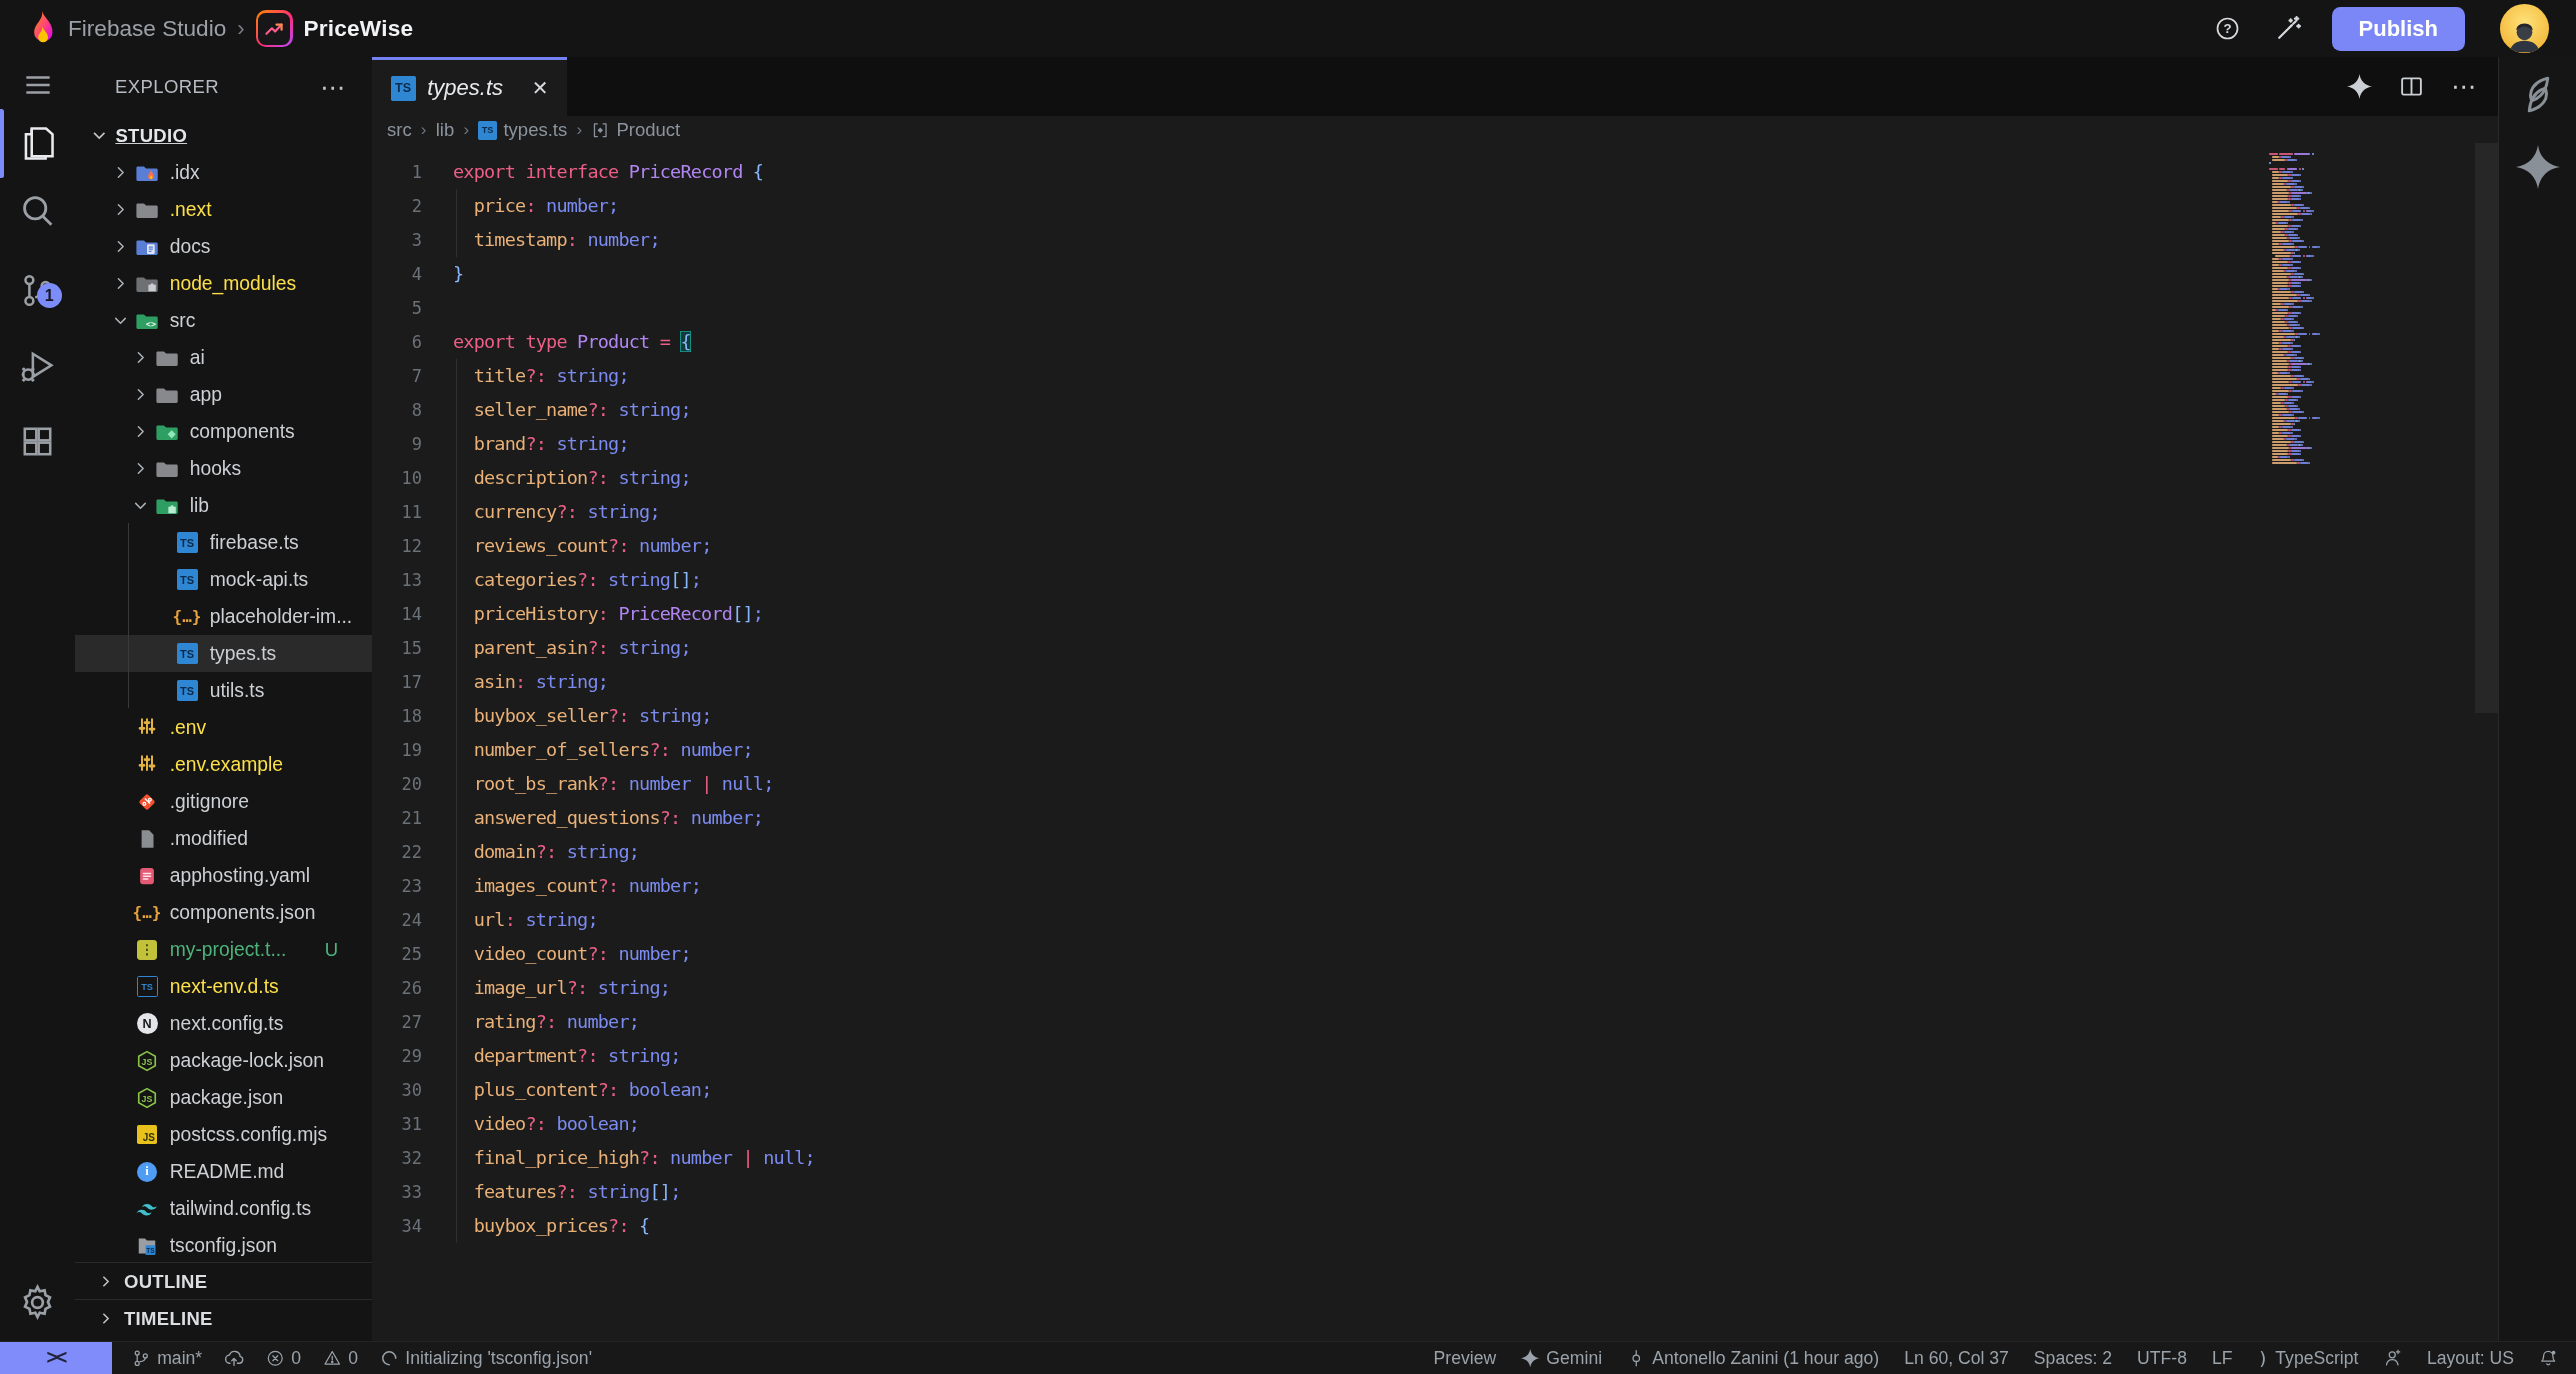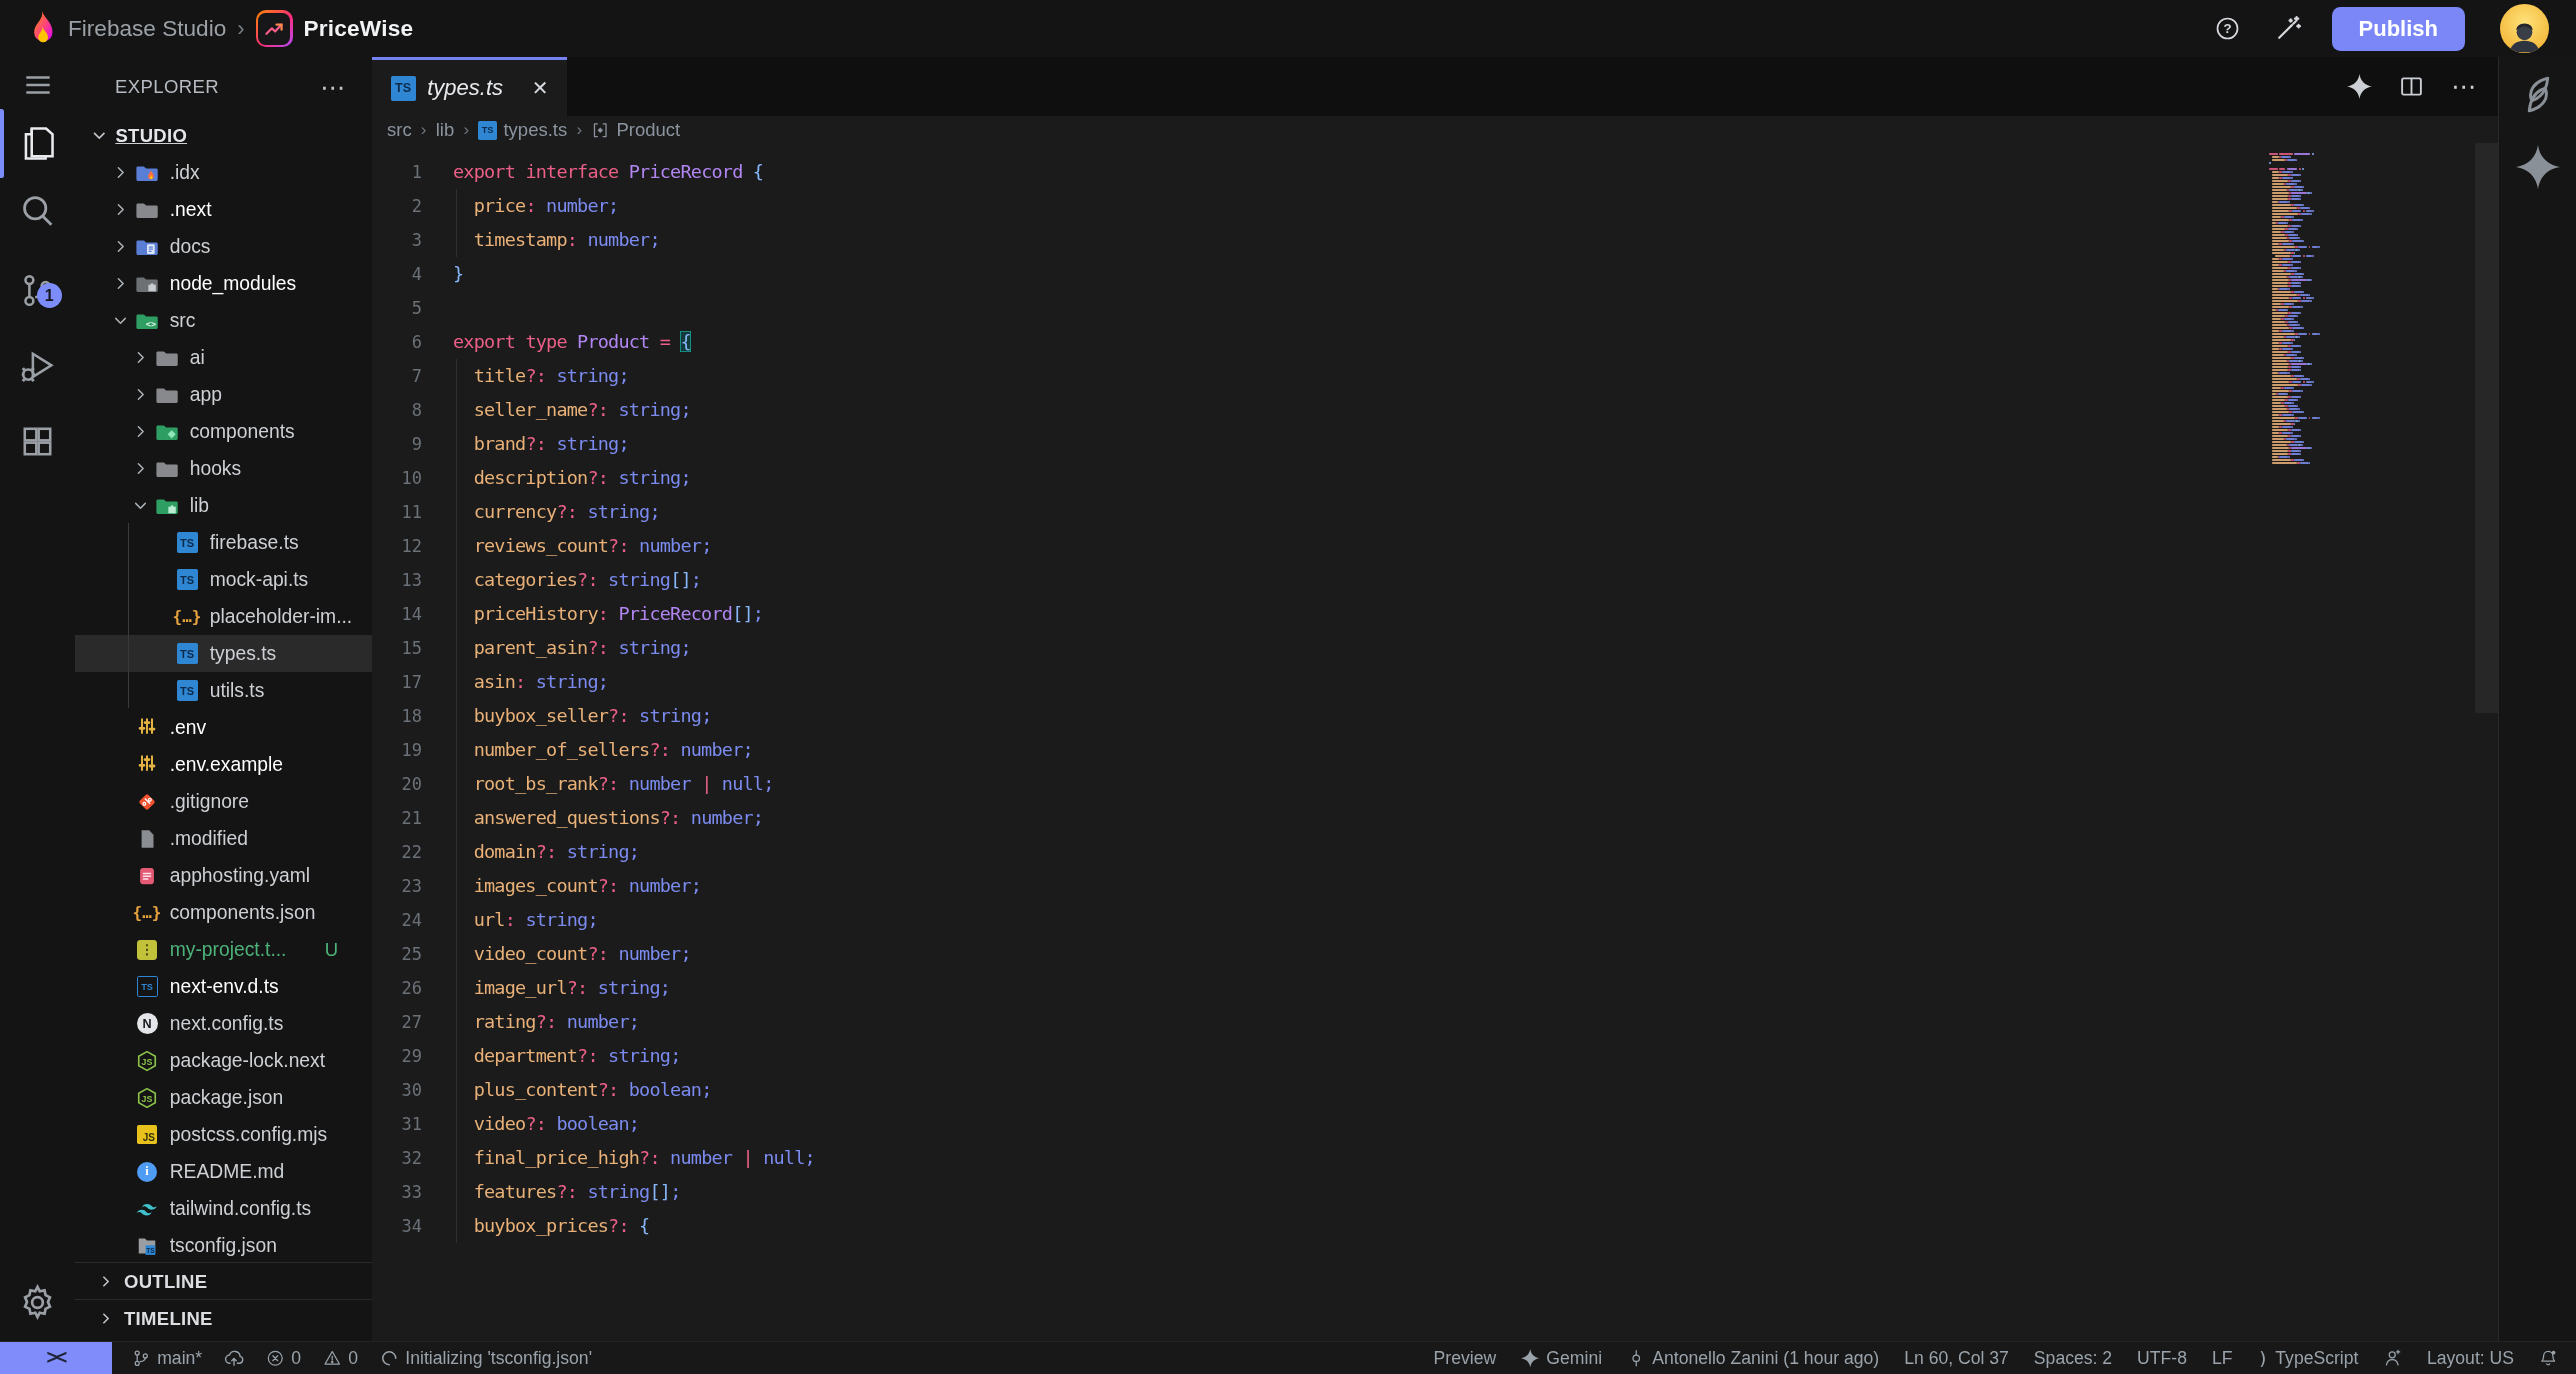--- a/index.html
+++ b/index.html
@@ -33,21 +33,21 @@
   .exp-more{margin-left:auto;color:#c3c7cc;font-size:25px;letter-spacing:1.7px;cursor:pointer;line-height:8.4px;}
   .sec-row{height:37px;display:flex;align-items:center;padding-left:13.4px;cursor:pointer;text-decoration:underline;}
   .sec-chev{width:22px;display:flex;justify-content:center;color:#c3c7cc;}
   .sec-label{font-size:18.5px;font-weight:700;color:#e4e6e9;margin-left:5px;letter-spacing:0.3px;}
   #tree{position:relative;}
   .trow{height:37px;display:flex;align-items:center;cursor:pointer;position:relative;}
   .trow.sel{background:#2a2a2a;}
   .tchev{width:22px;display:flex;justify-content:center;color:#aeb3b9;flex:none;}
   .ticon{width:22px;height:22px;margin-left:5px;display:flex;align-items:center;justify-content:center;flex:none;}
   .tlabel{font-size:19.3px;color:#cdd0d4;margin-left:11.7px;white-space:nowrap;}
-  .tlabel.dim{color:#ffffff;}
+  .tlabel.dim{color:#fde047;}
   .tlabel.green{color:#4db37a;}
   .tbadge{margin-left:auto;margin-right:34px;color:#4db37a;font-size:18.5px;}
   .tree-guide{position:absolute;width:0.8px;background:#3a3a3a;}
   .foot-row{height:38px;display:flex;align-items:center;padding-left:22px;border-top:0.8px solid #2a2a2a;cursor:pointer;}
   .foot-chev{color:#c3c7cc;margin-right:10px;display:flex;}
   .foot-label{font-size:18.5px;font-weight:700;color:#dcdee1;letter-spacing:0.3px;}
   .tsq{width:21px;height:21px;background:#2f86d2;color:#0c2b4d;font-weight:700;font-size:11px;display:flex;align-items:center;justify-content:center;border-radius:1.7px;flex:none;}
   .tsq.outline{background:transparent;border:1.7px solid #2f86d2;color:#2f86d2;}
 
   
@@ -458,21 +458,21 @@
         <span class="tlabel">next.config.ts</span>
       </div>
       <div class="trow" style="padding-left: 34px;">
         <span class="tchev"></span>
         <span class="ticon">
           <svg width="22" height="22" viewBox="0 0 16 16">
             <path d="M8 1.2 14 4.6v6.8L8 14.8 2 11.4V4.6Z" stroke="#8bc34a" stroke-width="1.2" fill="none"></path>
             <text x="8" y="10.6" text-anchor="middle" font-size="6.4" font-weight="bold" fill="#8bc34a" font-family="Liberation Sans,sans-serif">JS</text>
           </svg>
         </span>
-        <span class="tlabel">package-lock.next</span>
+        <span class="tlabel">package-lock.json</span>
       </div>
       <div class="trow" style="padding-left: 34px;">
         <span class="tchev"></span>
         <span class="ticon">
           <svg width="22" height="22" viewBox="0 0 16 16">
             <path d="M8 1.2 14 4.6v6.8L8 14.8 2 11.4V4.6Z" stroke="#8bc34a" stroke-width="1.2" fill="none"></path>
             <text x="8" y="10.6" text-anchor="middle" font-size="6.4" font-weight="bold" fill="#8bc34a" font-family="Liberation Sans,sans-serif">JS</text>
           </svg>
         </span>
         <span class="tlabel">package.json</span>

